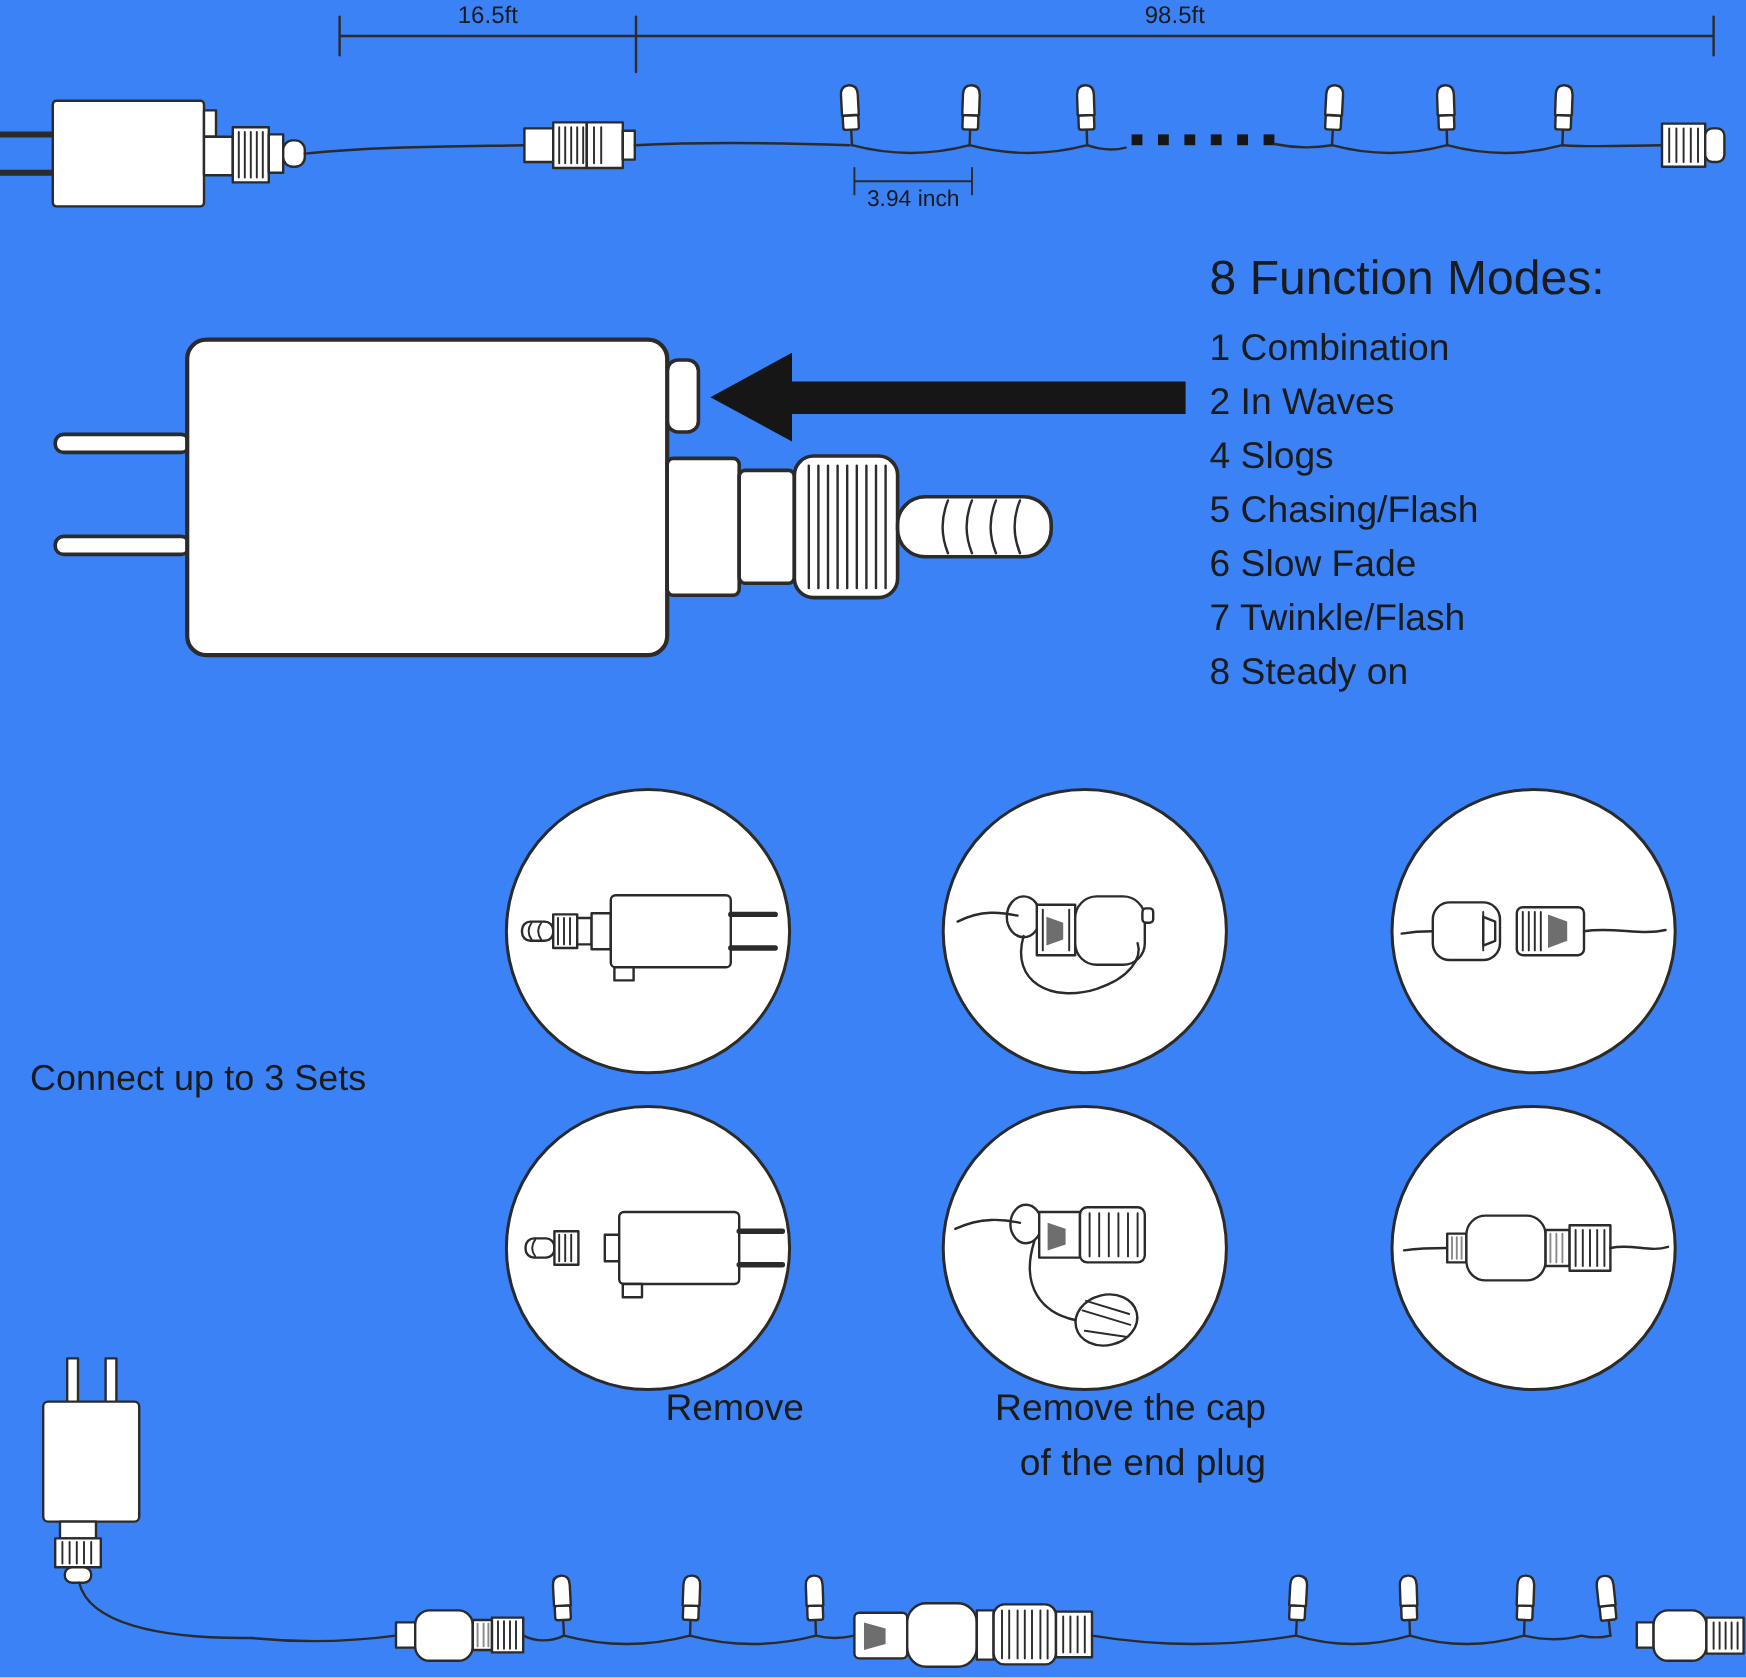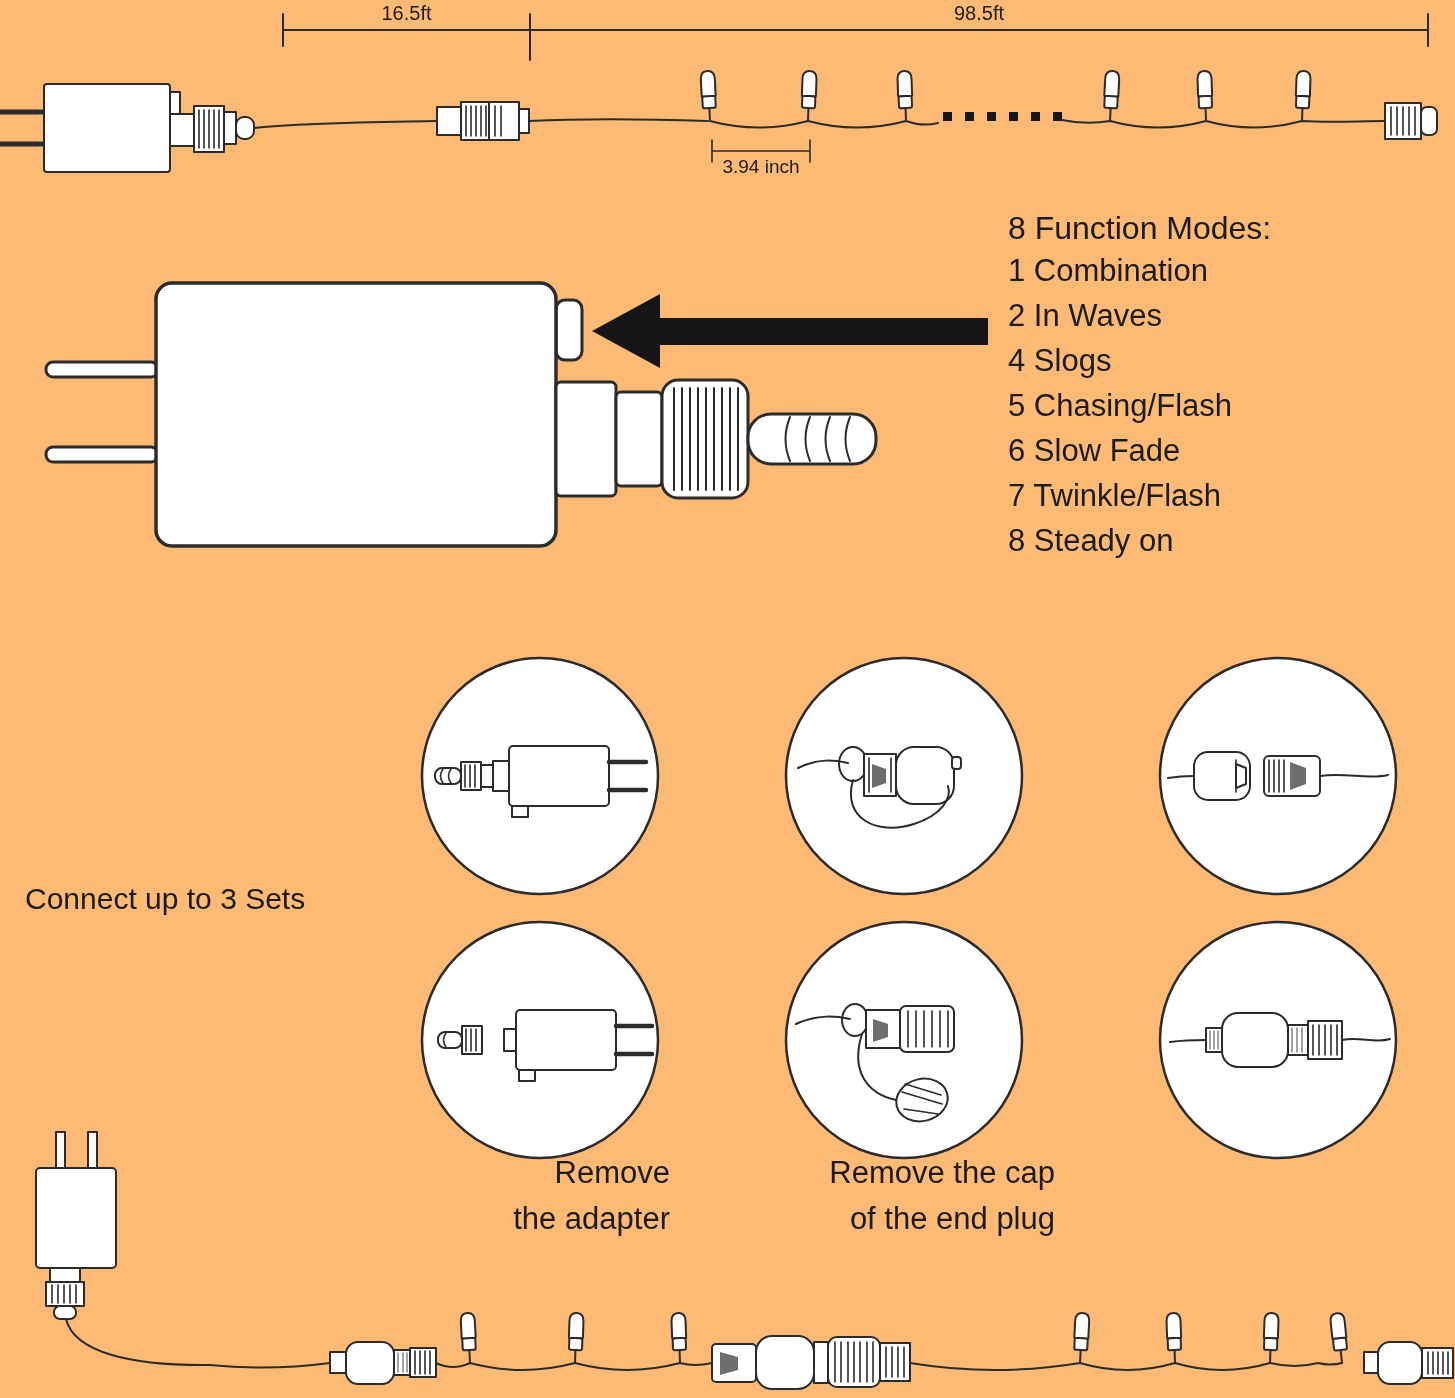--- a/index.html
+++ b/index.html
@@ -1,27 +1,27 @@
 <!DOCTYPE html>
 <html><head>
 <meta charset="utf-8">
 <style>
   * { margin:0; padding:0; box-sizing:border-box; }
   html,body { background:#ffffff; }
   .canvas {
-    position:relative; width:1455px; height:1398px; background:#fdba74;
+    position:relative; width:1455px; height:1398px; background:#3b82f6;
     overflow:hidden; font-family:"Liberation Sans", sans-serif; color:#1b1b1b;
   }
   .canvas > svg { position:absolute; left:0; top:0; }
   .t { position:absolute; white-space:nowrap; }
   .len1 { left:283px; top:2px;  width:247px; text-align:center; font-size:20px; }
   .len2 { left:530px; top:2px;  width:898px; text-align:center; font-size:20px; }
   .spacing { left:700px; top:156px; width:122px; text-align:center; font-size:19px; }
   .modes { position:absolute; left:1008px; top:210px; }
-  .modes-title { font-size:32px; margin-bottom:1px; }
+  .modes-title { font-size:40px; margin-bottom:12px; }
   .mode-item { font-size:31px; line-height:45px; }
   .connect { left:25px; top:882px; font-size:30px; }
   .caption { position:absolute; text-align:right; font-size:31px; line-height:46px; top:1150px; }
   .cap1 { left:410px;  width:260px; }
   .cap2 { left:755px;  width:300px; }
   .cap3 { left:1128px; width:300px; }
 </style>
 </head>
 <body>
 
@@ -241,20 +241,19 @@
     <div class="mode-item">5 Chasing/Flash</div>
     <div class="mode-item">6 Slow Fade</div>
     <div class="mode-item">7 Twinkle/Flash</div>
     <div class="mode-item">8 Steady on</div>
   </div>
 
   <div class="t connect">Connect up to 3 Sets</div>
 
   <div class="caption cap1">
     <div>Remove</div>
-    <div>the adapter</div>
   </div>
   <div class="caption cap2">
     <div>Remove the cap</div>
     <div>of the end plug</div>
   </div>
 
 </div>
 
 </body></html>

